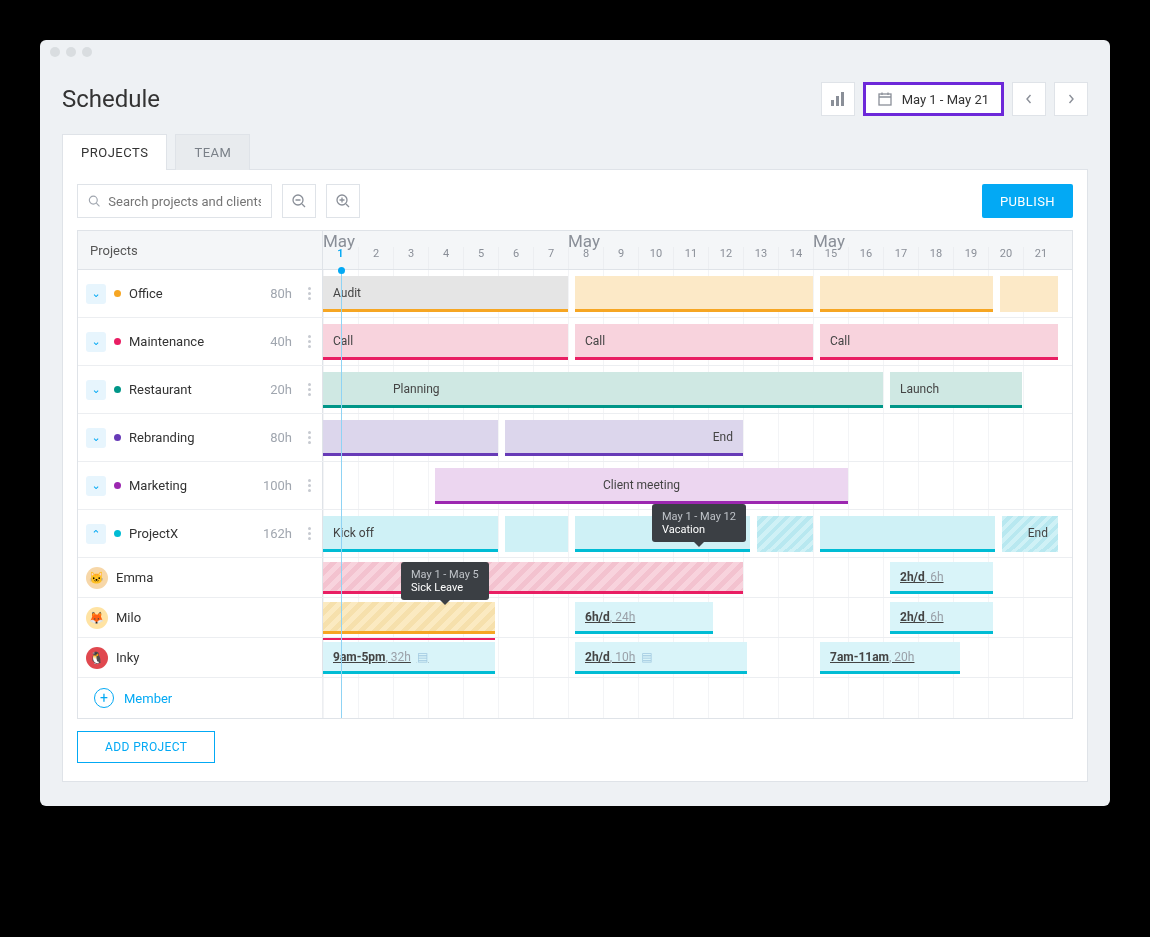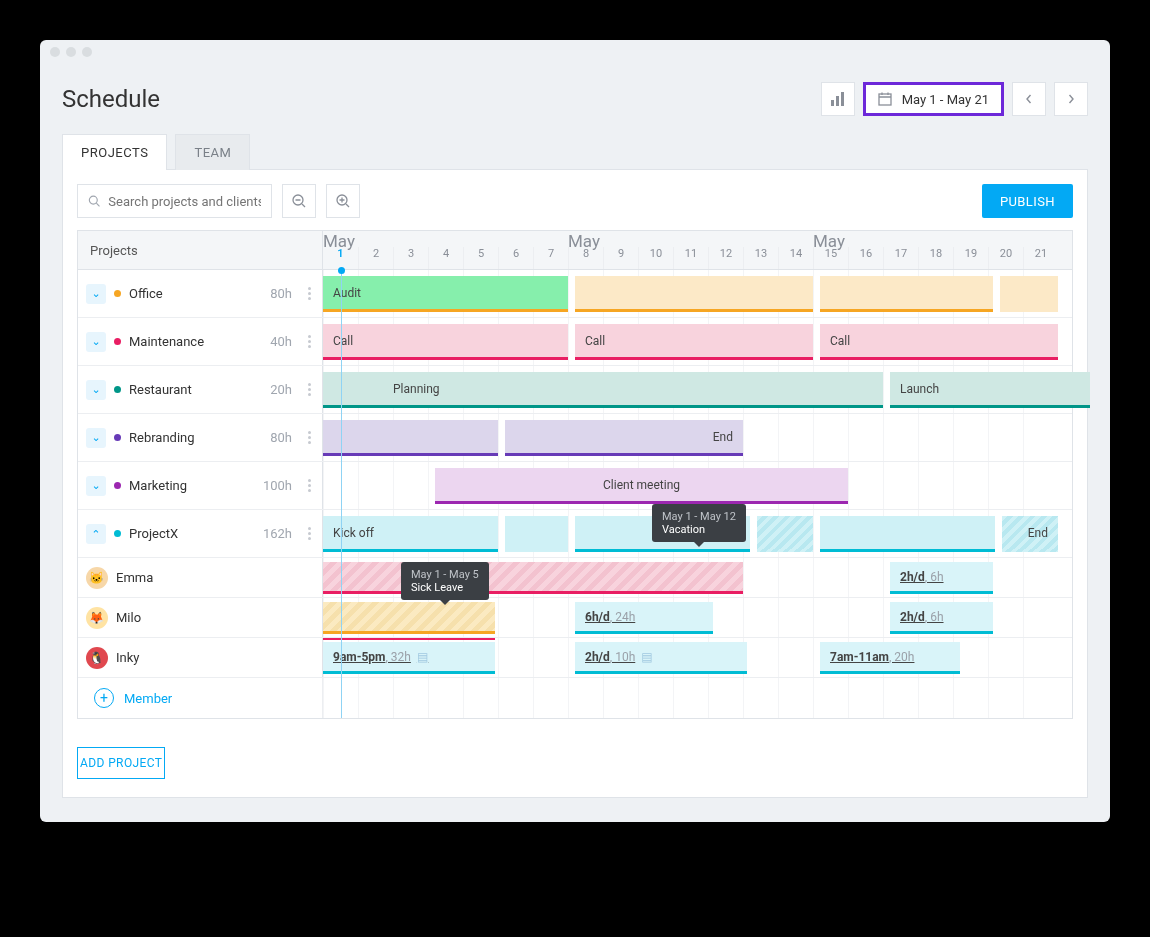--- a/index.html
+++ b/index.html
@@ -59,21 +59,21 @@
   .tooltip::after { content:""; position:absolute; left:50%; transform:translateX(-50%); }
   .tooltip.below::after { bottom:-5px; border:5px solid transparent; border-top-color:#3b3f44; border-bottom:none; }
   .tt-date { color:#bfc3c8; }
 
   .marker { position:absolute; top:0; bottom:0; width:1px; background:#8fd3f4; z-index:5; }
   .marker::before { content:""; position:absolute; top:-3px; left:-3px; width:7px; height:7px; border-radius:50%; background:#03a9f4; }
 
   .member-add { display:flex; align-items:center; gap:10px; color:#03a9f4; font-size:13px; padding:10px 8px; cursor:pointer; }
   .plus-circle { width:20px; height:20px; border:1.5px solid #03a9f4; border-radius:50%; display:flex; align-items:center; justify-content:center; font-size:14px; line-height:1; }
 
-  .add-project { margin-top:28px; border:1px solid #03a9f4; color:#03a9f4; background:none; padding:8px 2px; font-size:12px; letter-spacing:.4px; cursor:pointer; }
+  .add-project { margin-top:12px; border:1px solid #03a9f4; color:#03a9f4; background:none; padding:8px 27px; font-size:12px; letter-spacing:.4px; cursor:pointer; }
 
   .light-text { color:#9aa0a8; font-weight:400; }
   .note-icon { margin-left:6px; color:#a0c8e0; }
 </style>
 </head>
 <body>
 
 <div class="window">
   <div class="titlebar">
     <div class="dot"></div>
@@ -213,21 +213,21 @@
                   <div></div>
                   <div></div>
                   <div></div>
                   <div></div>
                   <div></div>
                   <div></div>
                   <div></div>
                   <div></div>
                   <div></div>
                 </div>
-              <div class="bar" style="left:0; width:245px; background:#86efac; border-bottom-color:#f6a623;">Audit</div>
+              <div class="bar" style="left:0; width:245px; background:#e5e5e5; border-bottom-color:#f6a623;">Audit</div>
               <div class="bar" style="left:252px; width:238px; background:#fce9c7; border-bottom-color:#f6a623;"></div>
               <div class="bar" style="left:497px; width:173px; background:#fce9c7; border-bottom-color:#f6a623;"></div>
               <div class="bar" style="left:677px; width:58px; background:#fce9c7;"></div>
             </div>
           </div>
 
           <div class="row">
             <div class="left-col">
               <div class="expand">⌄</div>
               <span class="pdot" style="background:#e91e63"></span>
@@ -303,21 +303,21 @@
                   <div></div>
                   <div></div>
                   <div></div>
                   <div></div>
                   <div></div>
                   <div></div>
                   <div></div>
                   <div></div>
                 </div>
               <div class="bar" style="left:0; width:560px; background:#cfe8e3; border-bottom-color:#009688; padding-left:70px;">Planning</div>
-              <div class="bar" style="left:567px; width:200px; background:#cfe8e3; border-bottom-color:#009688;">Launch</div>
+              <div class="bar" style="left:567px; width:132px; background:#cfe8e3; border-bottom-color:#009688;">Launch</div>
             </div>
           </div>
 
           <div class="row">
             <div class="left-col">
               <div class="expand">⌄</div>
               <span class="pdot" style="background:#673ab7"></span>
               <span class="pname">Rebranding</span>
               <span class="hours">80h</span>
               <div class="drag">

